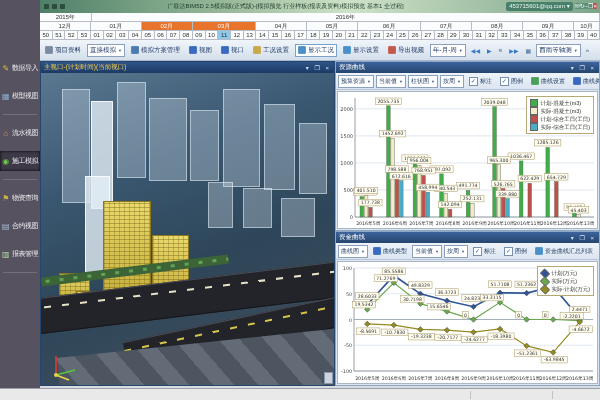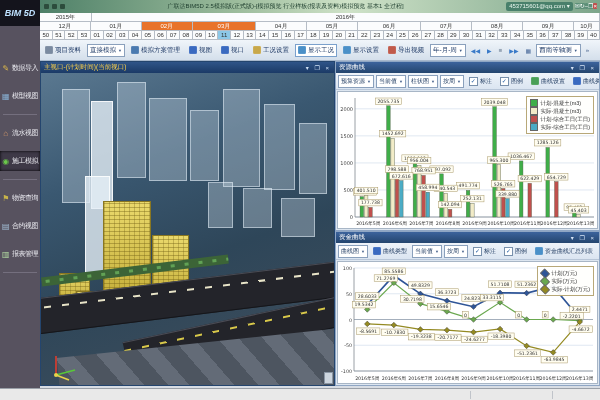--- a/index.html
+++ b/index.html
@@ -89,21 +89,20 @@
              border-top:1px solid #9aa0a8;z-index:6;}
   .statusbar .sep{position:absolute;top:2px;bottom:2px;width:1px;background:#c0c4ca;}
   svg text{font-family:"DejaVu Sans","Liberation Sans",sans-serif;}
 </style>
 </head>
 <body>
 
 <div class="app">
 
   <div class="left-col">
-    <div class="logo">BIM 5D</div>
     <div class="sidebar" id="sidebar">
         <div class="sb-item">
           <span class="sb-ic" style="color: rgb(216, 180, 74);">✎</span>
           <span>数据导入</span>
         </div>
         <div class="sb-item">
           <span class="sb-ic" style="color: rgb(138, 180, 216);">▦</span>
           <span>模型视图</span>
         </div>
         <div class="sb-div"></div>

